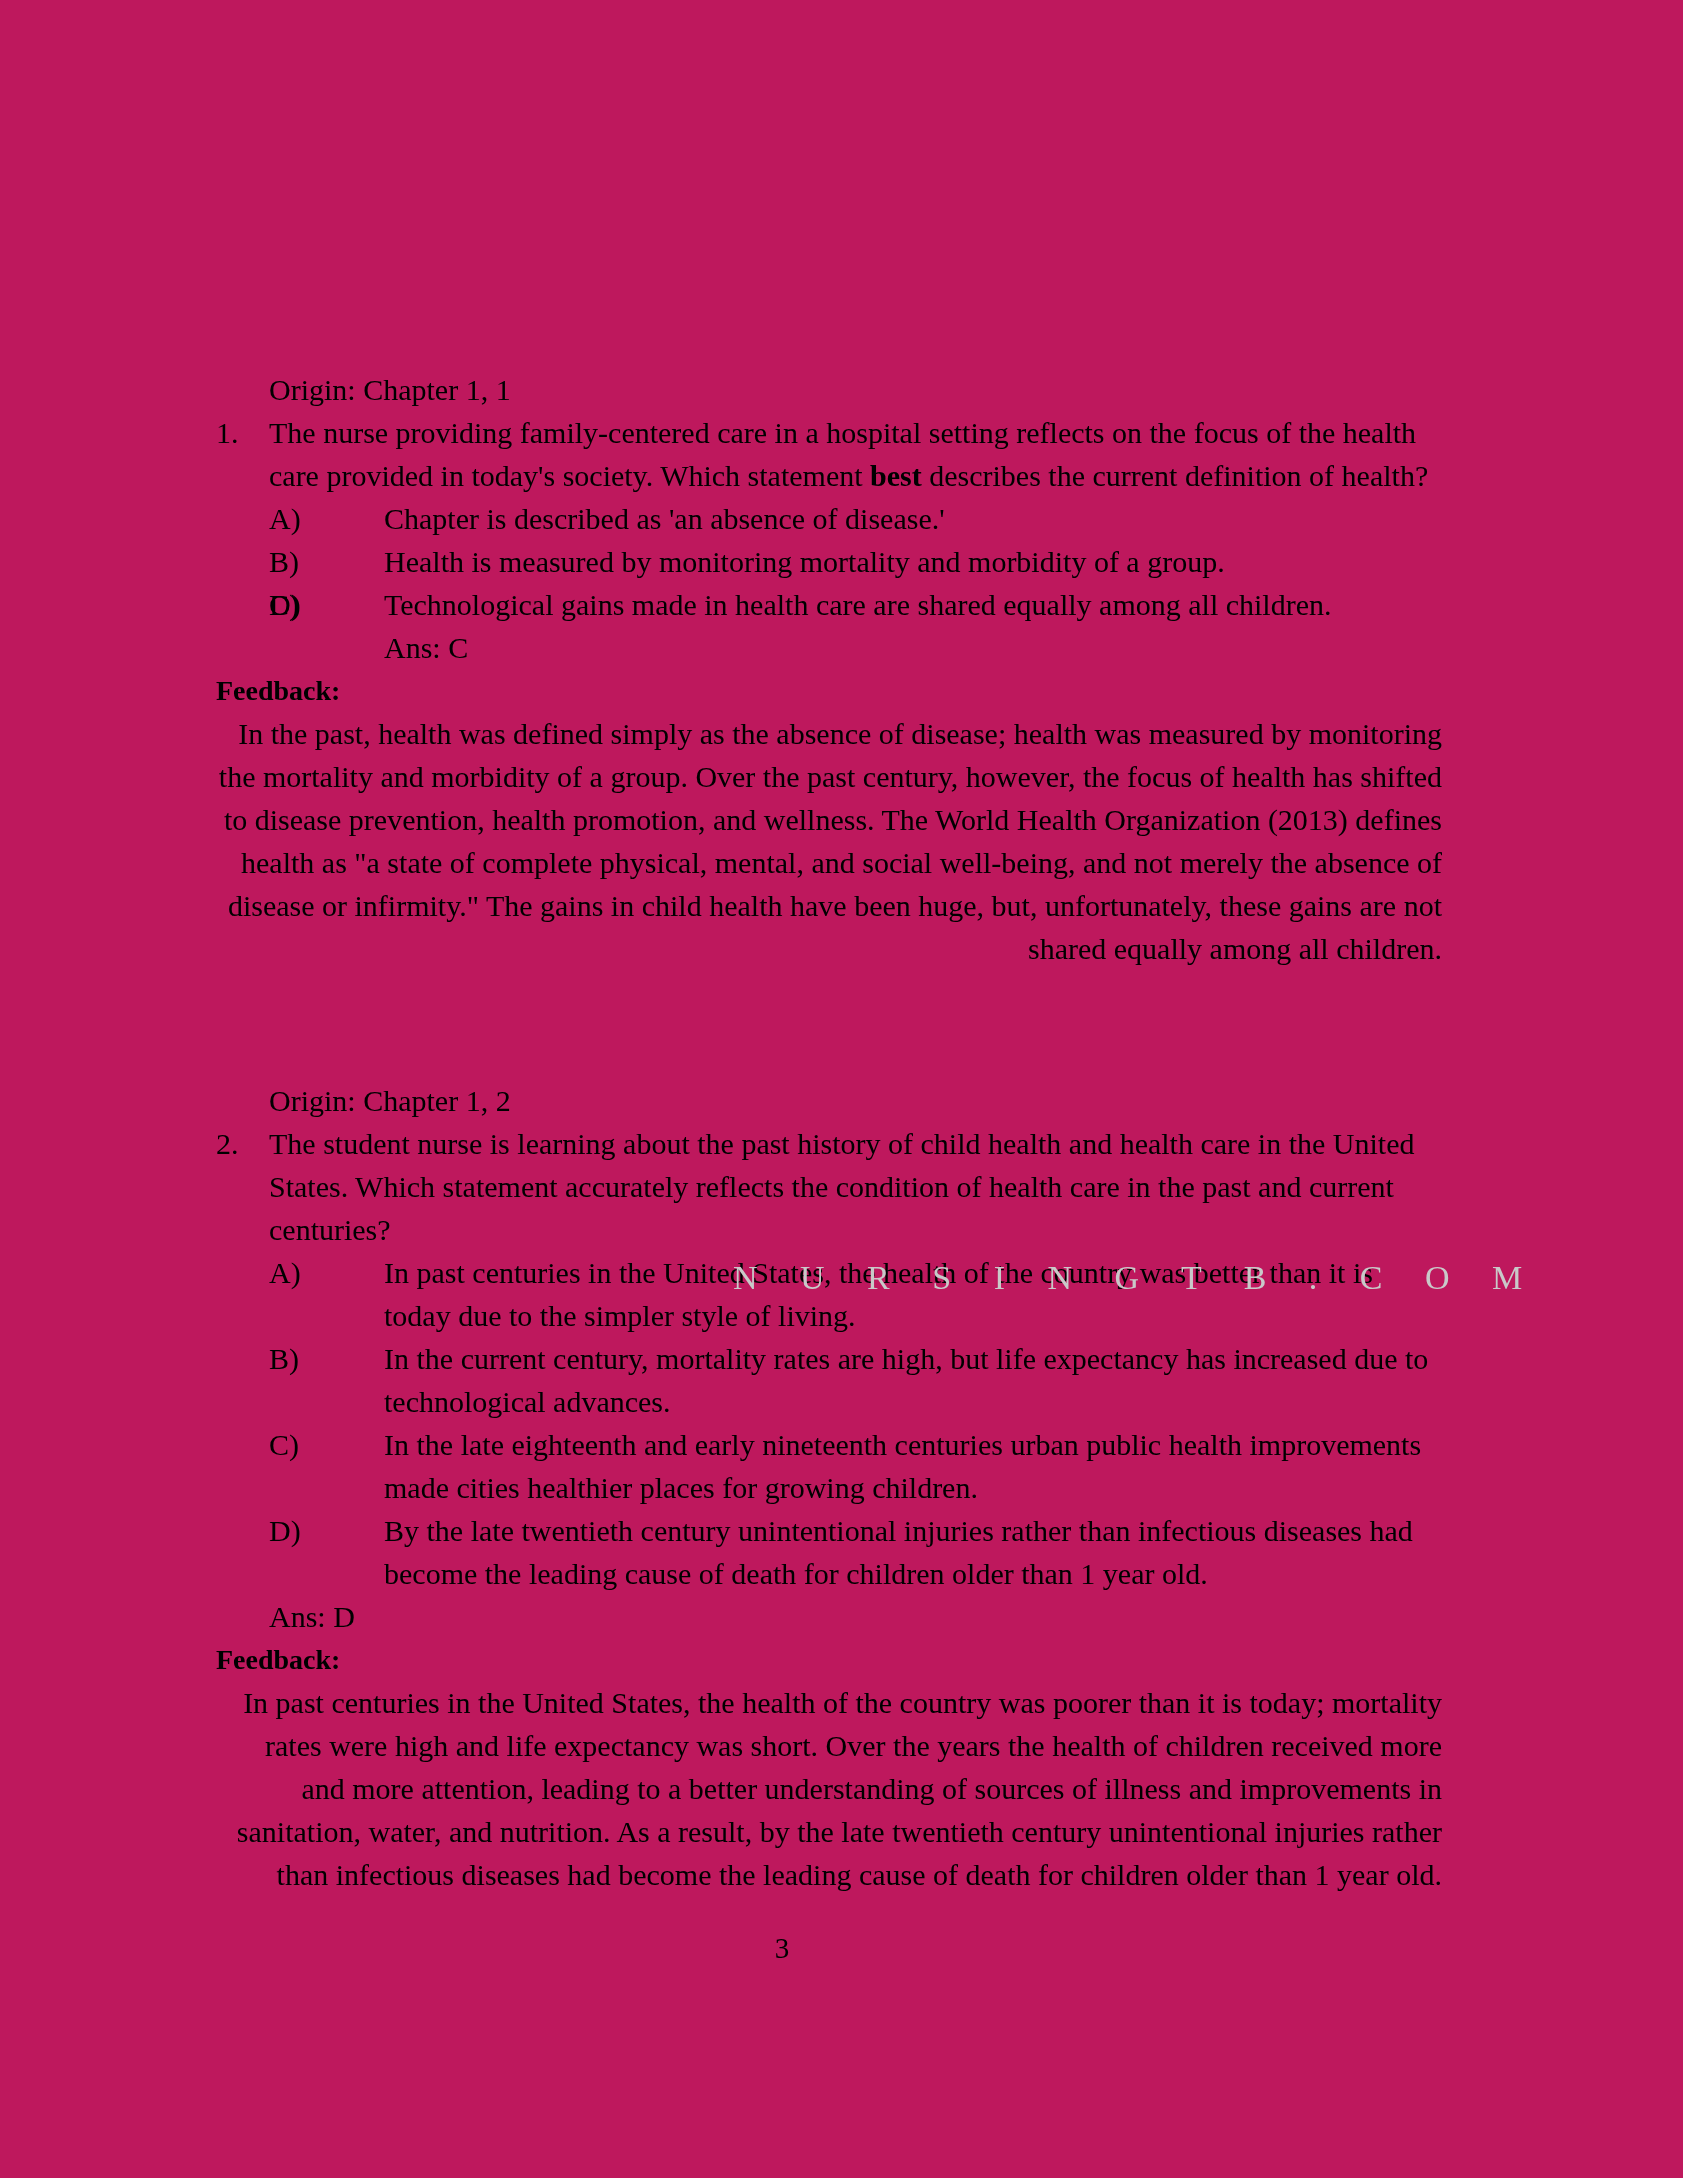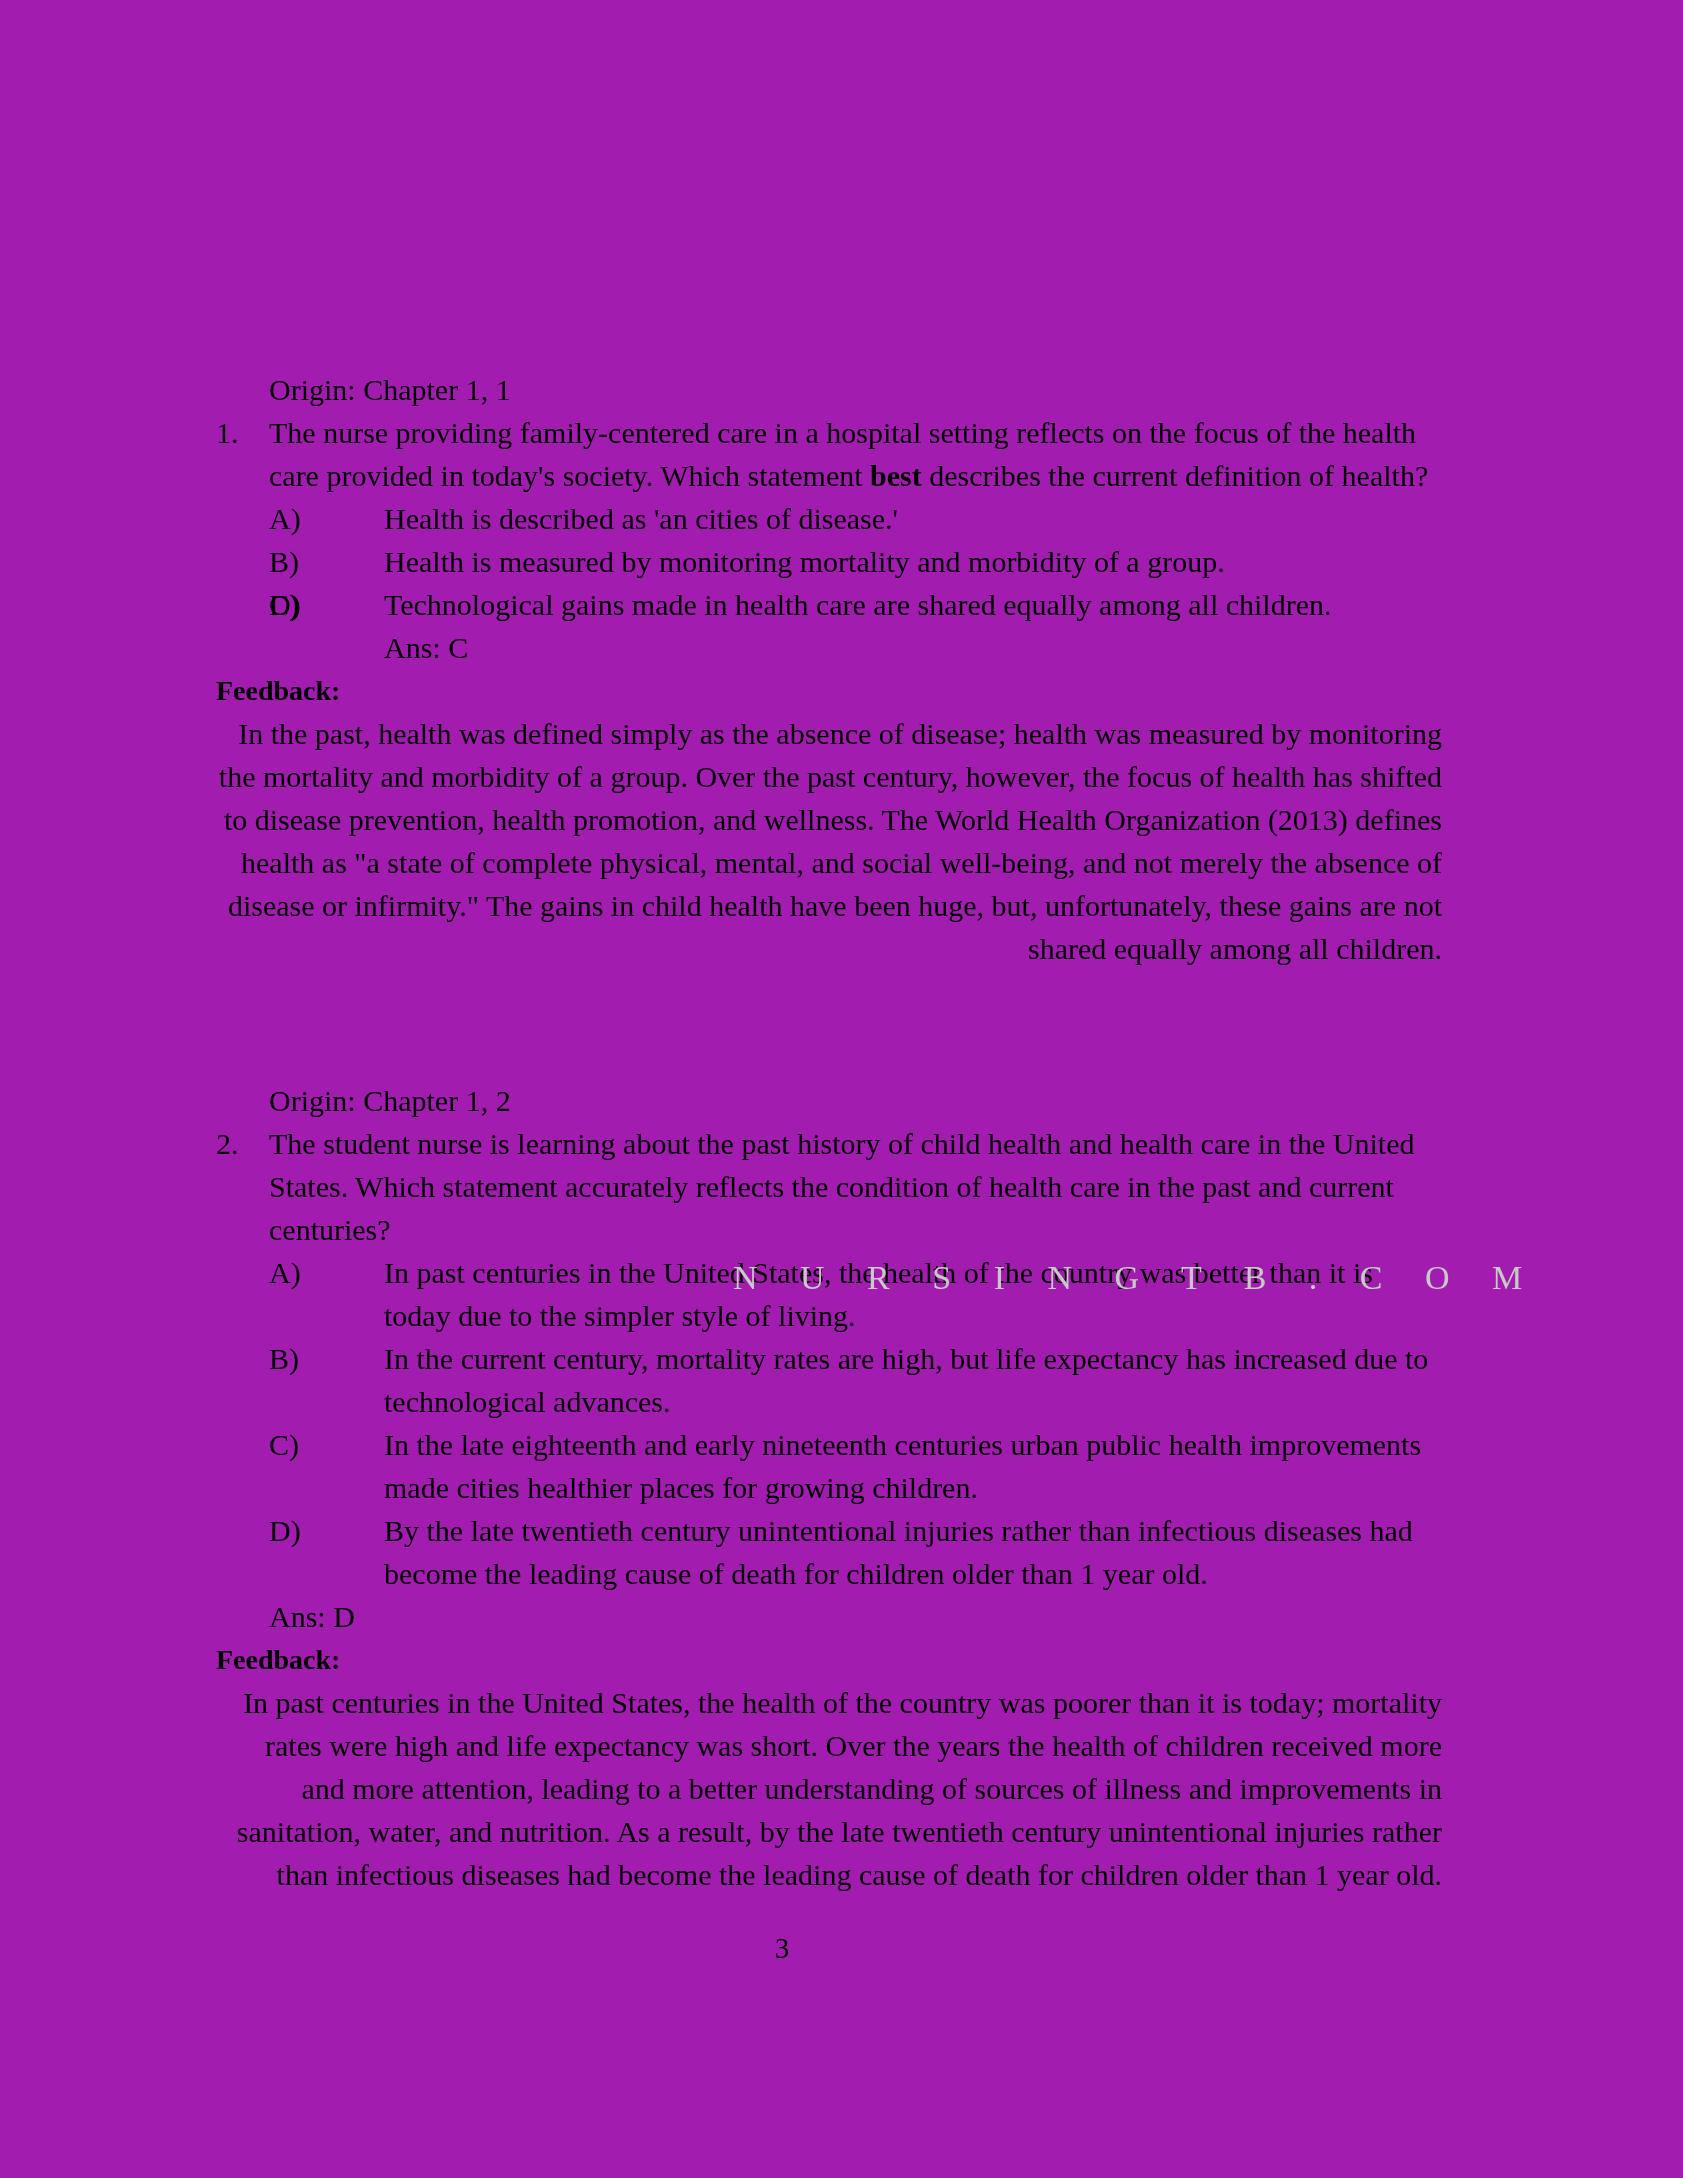--- a/index.html
+++ b/index.html
@@ -10,21 +10,21 @@
   }
   body {
     font-family: "Liberation Serif", "DejaVu Serif", serif;
     color: #000000;
   }
 
   .page {
     position: relative;
     width: 1683px;
     height: 2178px;
-    background: #a21caf;
+    background: #be185d;
     overflow: hidden;
     box-sizing: border-box;
   }
 
   
   .content {
     position: absolute;
     left: 216px;
     top: 368px;
     width: 1226px;
@@ -146,21 +146,21 @@
       <div class="origin">Origin: Chapter 1, 1</div>
 
       <div class="stem">
         <span class="stem-num">1.</span>
         <span class="stem-text"><span>The nurse providing family-centered care in a hospital setting reflects on the focus of the health care provided in today's society. Which statement </span><b>best</b><span> describes the current definition of health?</span></span>
       </div>
 
       <div class="options">
         <div class="option">
           <span class="option-letter">A)</span>
-          <span>Health is described as 'an cities of disease.'</span>
+          <span>Chapter is described as 'an absence of disease.'</span>
         </div>
         <div class="option">
           <span class="option-letter">B)</span>
           <span>Health is measured by monitoring mortality and morbidity of a group.</span>
         </div>
         <div class="option">
           <span class="option-letter">C)</span>
         </div>
         <div class="option">
           <span class="option-letter">D)</span>

